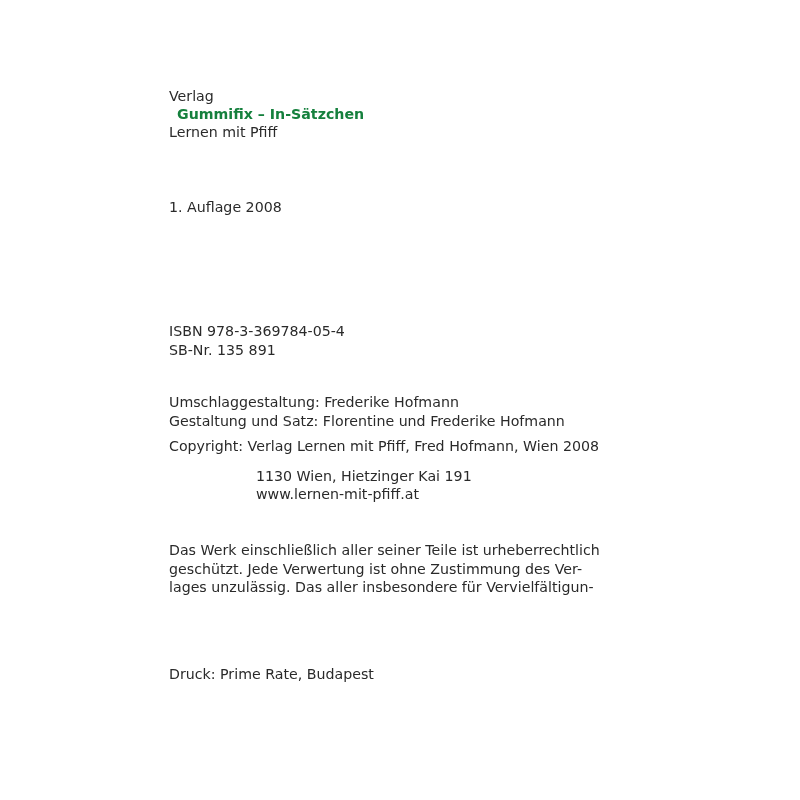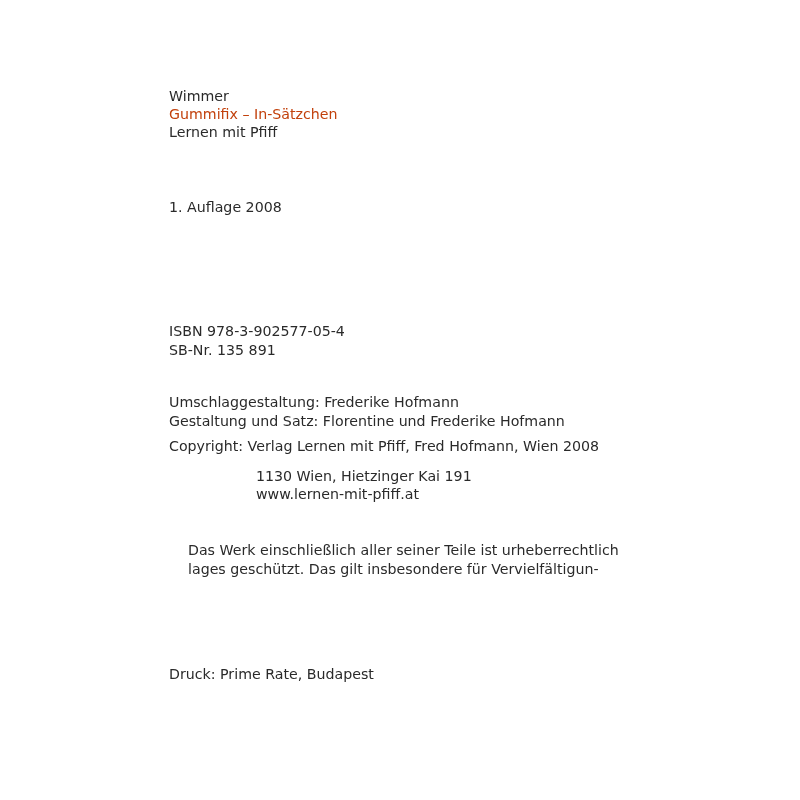--- a/index.html
+++ b/index.html
@@ -1,42 +1,43 @@
 <!DOCTYPE html>
 <html><head>
   <meta charset="utf-8">
   <style>
     html, body { margin: 0; padding: 0; background: #ffffff; }
     body { width: 800px; height: 800px; position: relative; overflow: hidden;
       font-family: "DejaVu Sans", sans-serif; color: #2a2a2a; font-size: 14.2px; }
     .line { position: absolute; left: 169px; white-space: nowrap; line-height: 18px; }
-    .bold { font-weight: normal; color: #c2410c; }
+    .bold { font-weight: bold; color: #15803d; margin-left: 8px; }
     .indent { left: 256px; }
     .para { position: absolute; left: 169px; top: 541px; width: 470px; line-height: 18.5px; }
-    .para div { white-space: nowrap; margin-left: 19px; }
+    .para div { white-space: nowrap; }
   </style>
 </head>
 <body>
 
 <div>
-  <div class="line" style="top:87px">Wimmer</div>
+  <div class="line" style="top:87px">Verlag</div>
   <div class="line bold" style="top:105px">Gummifix – In-Sätzchen</div>
   <div class="line" style="top:123px">Lernen mit Pfiff</div>
 
   <div class="line" style="top:198px">1. Auflage 2008</div>
 
-  <div class="line" style="top:322px">ISBN 978-3-902577-05-4</div>
+  <div class="line" style="top:322px">ISBN 978-3-369784-05-4</div>
   <div class="line" style="top:341px">SB-Nr. 135 891</div>
 
   <div class="line" style="top:393px">Umschlaggestaltung: Frederike Hofmann</div>
   <div class="line" style="top:412px">Gestaltung und Satz: Florentine und Frederike Hofmann</div>
 
   <div class="line" style="top:437px">Copyright: Verlag Lernen mit Pfiff, Fred Hofmann, Wien 2008</div>
   <div class="line indent" style="top:467px">1130 Wien, Hietzinger Kai 191</div>
   <div class="line indent" style="top:485px">www.lernen-mit-pfiff.at</div>
 
   <div class="para">
     <div>Das Werk einschließlich aller seiner Teile ist urheberrechtlich</div>
-    <div>lages geschützt. Das gilt insbesondere für Vervielfältigun-</div>
+    <div>geschützt. Jede Verwertung ist ohne Zustimmung des Ver-</div>
+    <div>lages unzulässig. Das aller insbesondere für Vervielfältigun-</div>
   </div>
 
   <div class="line" style="top:665px">Druck: Prime Rate, Budapest</div>
 </div>
 
 </body></html>

